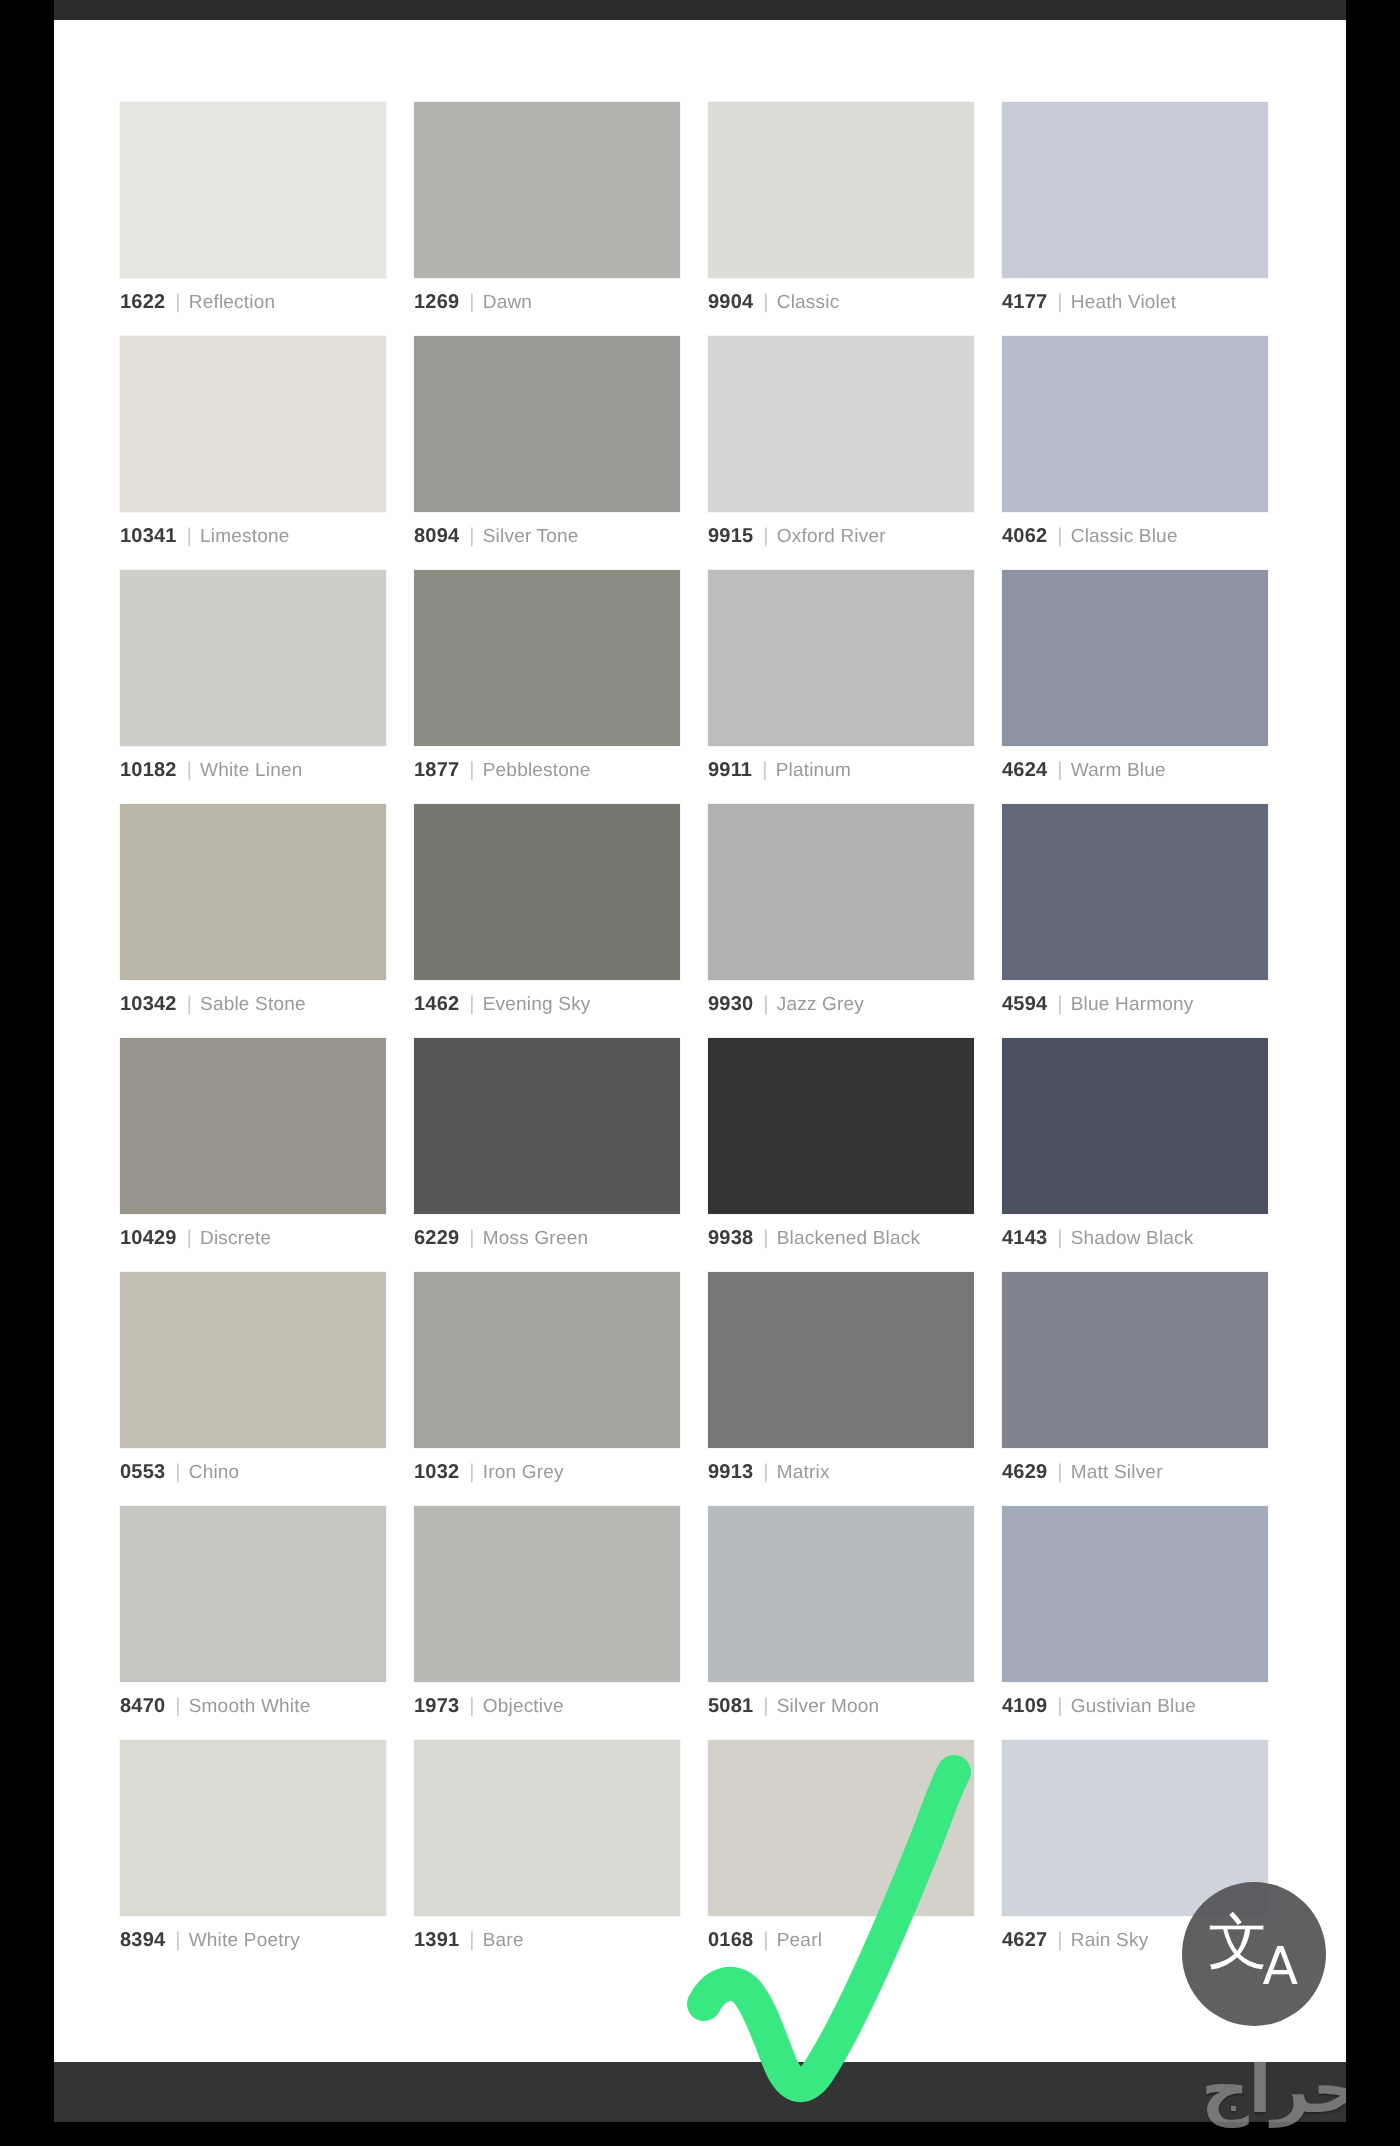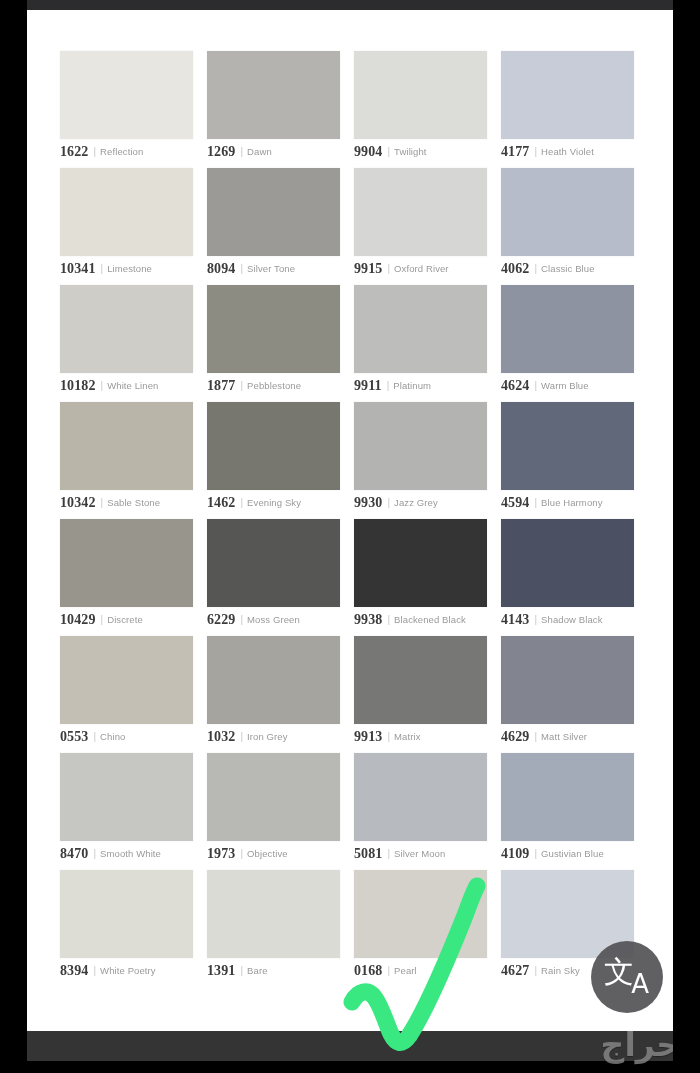--- a/index.html
+++ b/index.html
@@ -85,22 +85,21 @@
     display: flex;
     align-items: center;
     white-space: nowrap;
     font-size: 9.5px;
     line-height: 12px;
     letter-spacing: 0.1px;
   }
   .code {
     font-weight: 700;
     color: #3c3c3c;
-    font-size: 14px;
-    font-family: Liberation Serif, serif;
+    font-size: 10px;
   }
   .sep {
     color: #c9c9c9;
     margin: 0 4px 0 5px;
     font-weight: 400;
     font-size: 10px;
   }
   .cname {
     color: #9a9a9a;
     font-weight: 400;
@@ -221,21 +220,21 @@
             <span class="code">1269</span>
             <span class="sep">|</span>
             <span class="cname">Dawn</span>
           </div>
         </div>
         <div class="cell">
           <span class="swatch" style="background: rgb(220, 220, 217);"></span>
           <div class="caption">
             <span class="code">9904</span>
             <span class="sep">|</span>
-            <span class="cname">Twilight</span>
+            <span class="cname">Classic</span>
           </div>
         </div>
         <div class="cell">
           <span class="swatch" style="background: rgb(200, 204, 216);"></span>
           <div class="caption">
             <span class="code">4177</span>
             <span class="sep">|</span>
             <span class="cname">Heath Violet</span>
           </div>
         </div>

